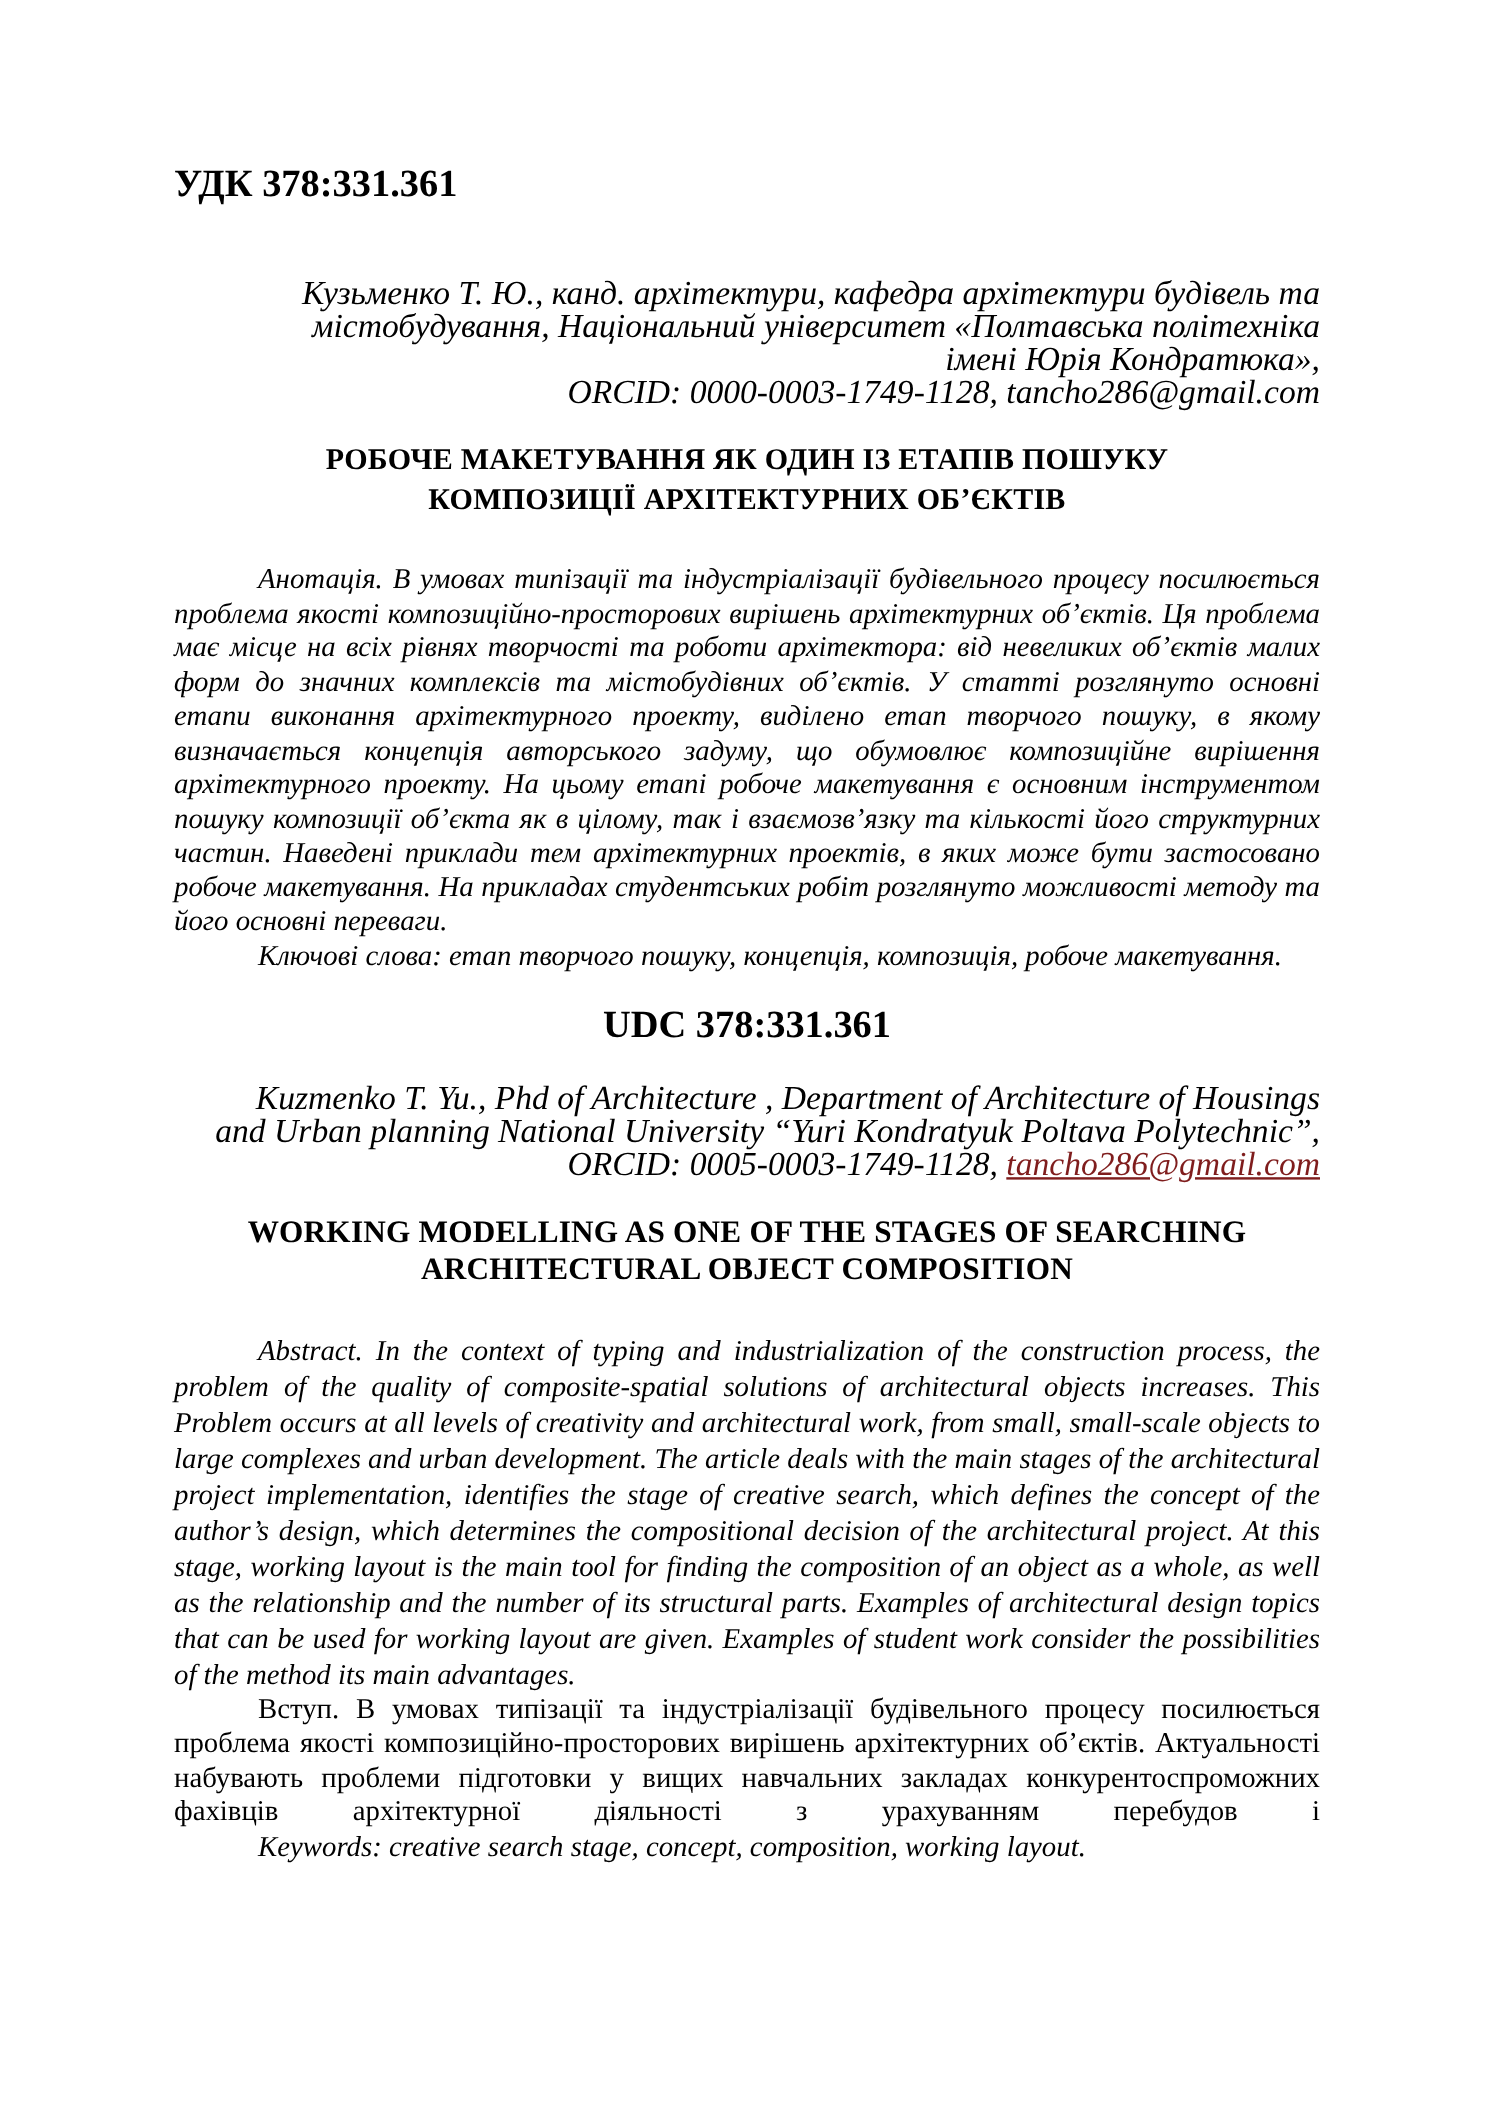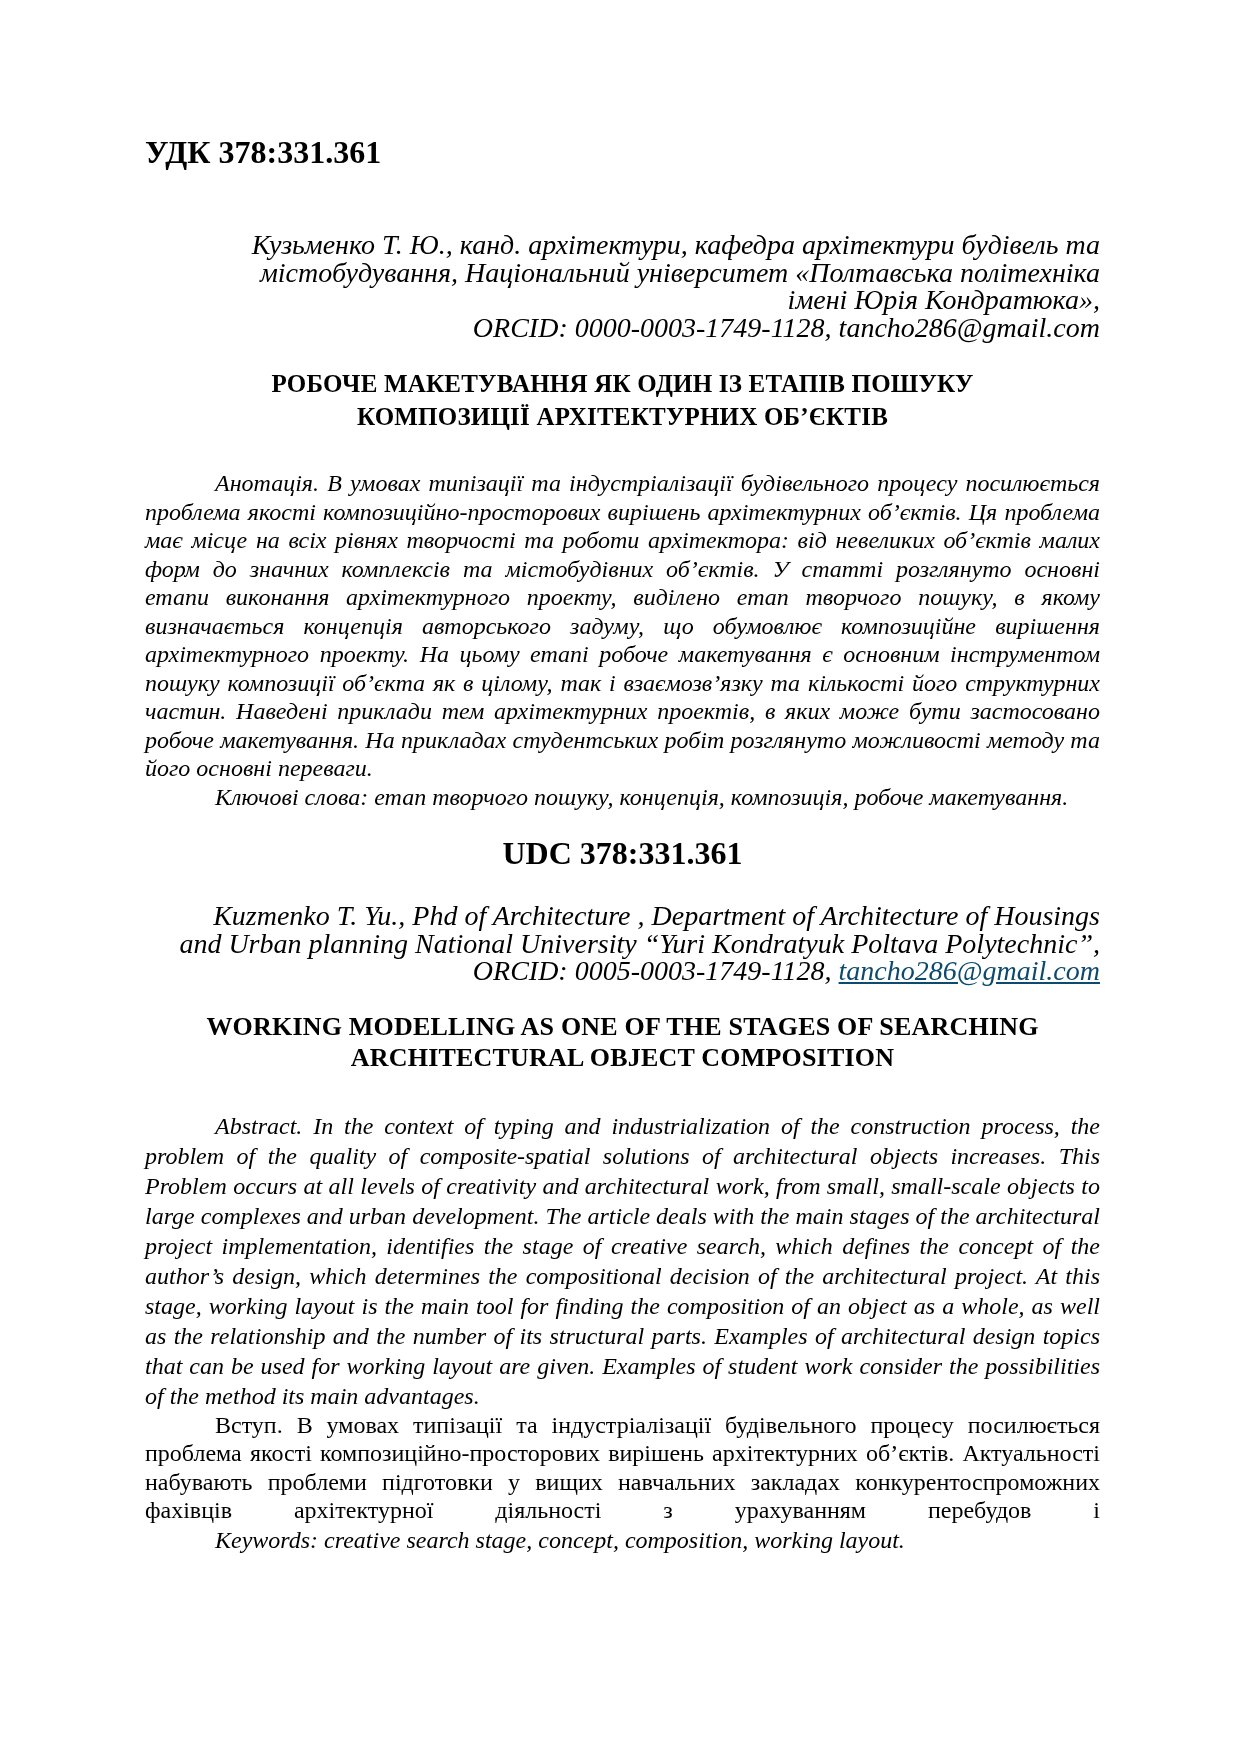--- a/index.html
+++ b/index.html
@@ -65,21 +65,21 @@
   .para-en {
     line-height: 30px;
   }
   .lead {
     font-weight: normal;
   }
   .intro-para {
     text-align-last: justify;
   }
   .email-link {
-    color: #0c4a6e;
+    color: #7f1d1d;
   }
 </style>
 </head>
 <body>
 
 <div class="page">
 
   <p class="udc">УДК 378:331.361</p>
 
   <div class="author-block">

